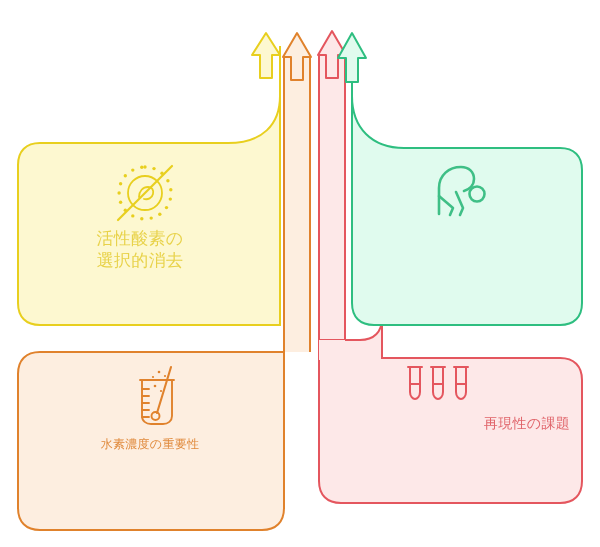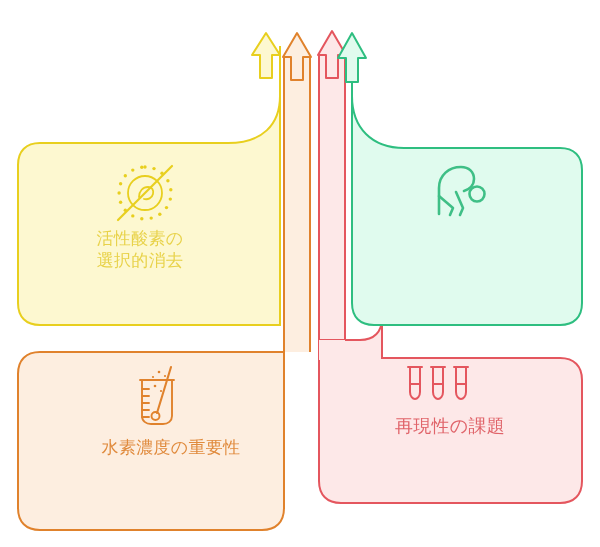--- a/index.html
+++ b/index.html
@@ -40,32 +40,33 @@
     color: #E8D24A;
   }
   #label-green {
     left: 358px;
     top: 228px;
     width: 210px;
     font-size: 17px;
     color: #3FBF86;
   }
   #label-orange {
-    left: 51px;
+    left: 30px;
     top: 437px;
     width: 240px;
-    font-size: 17px;
+    font-size: 12px;
     color: #E08A3C;
   }
   #label-red {
     left: 330px;
     top: 415px;
     width: 240px;
-    font-size: 18px;
+    font-size: 14px;
     color: #E0646A;
+    text-align: right;
   }
 </style>
 </head>
 <body>
 
 <div id="stage">
 
   <svg width="600" height="547" viewBox="0 0 600 547">
 
     <g>

